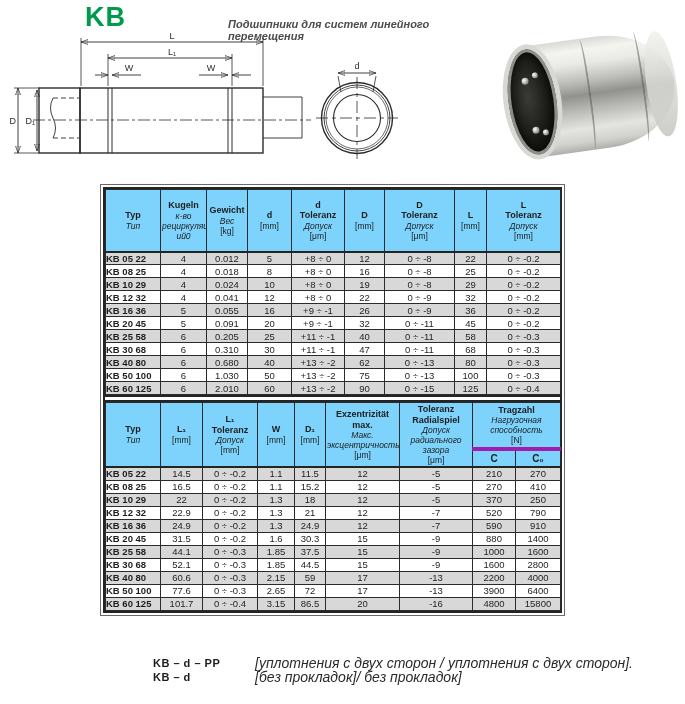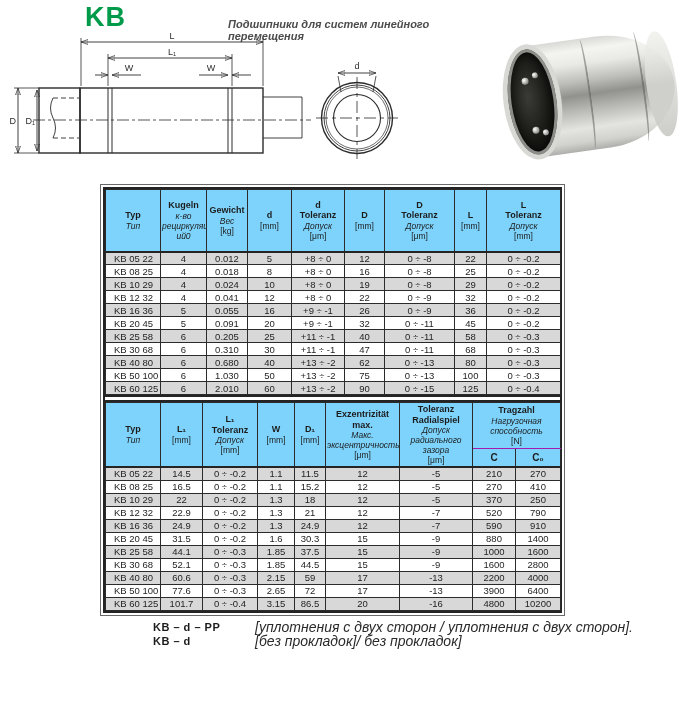--- a/index.html
+++ b/index.html
@@ -58,32 +58,32 @@
   .tables-inner { border:2px solid #242424; }
   .gap { height:7px; border-top:2px solid #242424; border-bottom:2px solid #242424; background:#fff; }
   table { border-collapse:collapse; width:455px; table-layout:fixed; }
   th, td { border:1px solid #2b2b2b; overflow:hidden; }
   thead th { background:#7dd3fc; font-weight:400; padding:1px 1px; vertical-align:middle; }
   .t1 thead th { height:62px; }
   .t2 thead tr:first-child th { height:42px; }
   .t2 thead tr.subrow th { height:17px; font-size:10px; font-weight:700; border-top:1px solid #2b2b2b; }
   thead tr:last-child th, .t1 thead th { border-bottom:2px solid #242424; }
   .t2 thead th { border-bottom:2px solid #242424; }
-  .t2 thead th.grp { border-bottom:1px solid #a21caf; }
+  .t2 thead th.grp { border-bottom:4px solid #a21caf; }
   .h-de   { font-size:9px;   font-weight:700; line-height:10.5px; }
   .h-ru   { font-size:8.5px; font-style:italic; line-height:10px; }
   .h-unit { font-size:8.5px; line-height:10px; }
   thead th div { text-align:center; }
   tbody td { font-size:9.5px; height:13px; text-align:center; padding:0 1px; color:#1e1e1e; }
-  tbody td.typ { text-align:left; font-weight:400; padding-left:8px; }
+  tbody td.typ { text-align:left; font-weight:700; padding-left:0; }
   tbody tr:nth-child(odd) { background:#d8d8d8; }
   tbody tr:nth-child(even) { background:#ffffff; }
 
   
-  .footer { position:absolute; left:153px; top:620px; }
+  .footer { position:absolute; left:153px; top:656px; }
   .f-row { display:flex; line-height:14px; }
   .f-code { width:102px; font-size:11px; font-weight:700; letter-spacing:.5px; }
   .f-desc { font-size:14px; font-style:italic; color:#2a2a2a; }
 </style>
 </head>
 <body>
 
 <div class="page">
 
   <div class="title">KB</div>
@@ -535,21 +535,21 @@
             </tr>
             <tr>
               <td class="typ">KB 60 125</td>
               <td>101.7</td>
               <td>0 ÷ -0.4</td>
               <td>3.15</td>
               <td>86.5</td>
               <td>20</td>
               <td>-16</td>
               <td>4800</td>
-              <td>10200</td>
+              <td>15800</td>
             </tr>
           </tbody>
         </table>
     </div>
   </div>
 
   <div class="footer">
     <div class="f-row">
       <div class="f-code">KB – d – PP</div>
       <div class="f-desc">[уплотнения с двух сторон / уплотнения с двух сторон].</div>

